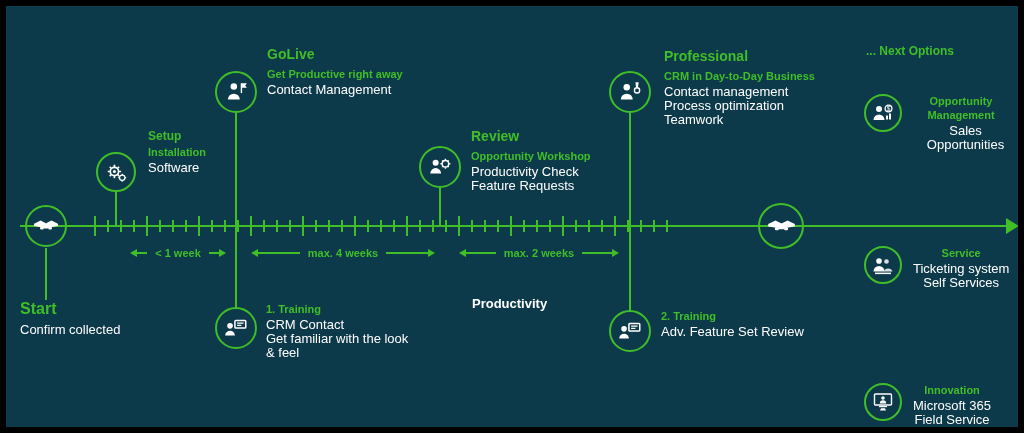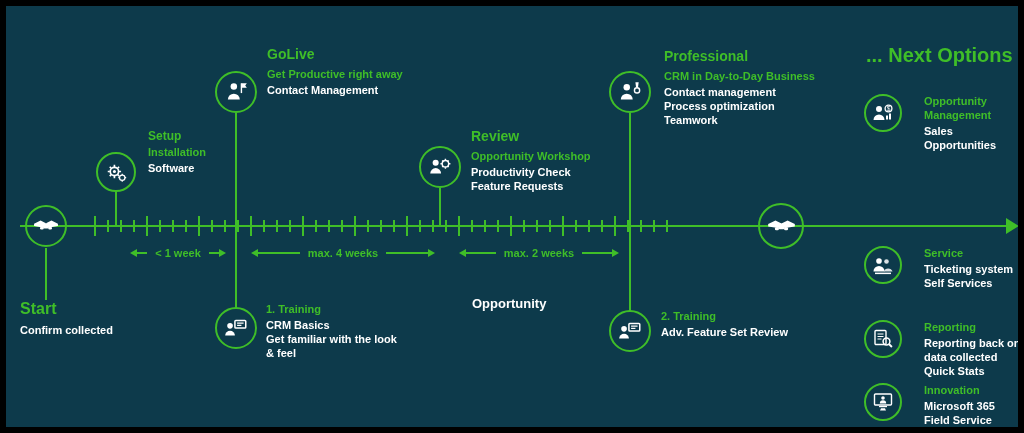--- a/index.html
+++ b/index.html
@@ -23,34 +23,34 @@
   .ticks.major{left:88px;top:210px;width:562px;height:20px;
     background-image:repeating-linear-gradient(90deg,var(--g) 0 2px,transparent 2px 52px);}
   .vline{position:absolute;width:2px;background:var(--g);}
   
   .node{position:absolute;border:2.5px solid var(--g);border-radius:50%;
     display:flex;align-items:center;justify-content:center;box-sizing:border-box;background:transparent;}
   
   .block{position:absolute;}
   .h1{color:var(--g);font-weight:bold;font-size:14px;margin-bottom:5px;}
   .h1.lg{font-size:16px;}
-  .h2{color:var(--g);font-weight:bold;font-size:20px;}
+  .h2{color:var(--g);font-weight:bold;font-size:12px;}
   .sub{color:var(--g);font-weight:bold;font-size:11px;line-height:14px;margin-bottom:2px;}
-  .ln{color:var(--w);font-size:11px;line-height:14px;font-weight:bold;}
+  .ln{color:var(--w);font-size:13px;line-height:14px;}
   .opt-title{color:var(--g);font-weight:bold;font-size:11px;line-height:14px;margin-bottom:2px;}
   .white-bold{color:var(--w);font-weight:bold;font-size:13px;}
   
   .dur{position:absolute;display:flex;align-items:center;height:14px;
     color:var(--g);font-size:11px;font-weight:bold;white-space:nowrap;}
   .dur .dline{flex:1;height:2px;background:var(--g);}
   .dur .dtext{padding:0 8px;}
   .dur .ahl{width:0;height:0;border-top:4px solid transparent;border-bottom:4px solid transparent;border-right:7px solid var(--g);}
   .dur .ahr{width:0;height:0;border-top:4px solid transparent;border-bottom:4px solid transparent;border-left:7px solid var(--g);}
   
-  .opt{position:absolute;display:flex;align-items:flex-start;gap:22px;}
+  .opt{position:absolute;display:flex;align-items:flex-start;gap:11px;text-align:center;}
   .opt .node{position:static;flex:0 0 auto;}
 </style>
 </head>
 <body>
 
 <div class="stage">
 
   <div class="tl-line"></div>
   <div class="tl-arrow"></div>
   <div class="ticks minor"></div>
@@ -159,21 +159,21 @@
   </div>
 
   <div class="block" style="left:261px;top:40px">
     <div class="h1">GoLive</div>
     <div class="sub">Get Productive right away</div>
     <div class="ln">Contact Management</div>
   </div>
 
   <div class="block" style="left:260px;top:296px">
     <div class="opt-title">1. Training</div>
-    <div class="ln">CRM Basics</div>
+    <div class="ln">CRM Contact</div>
     <div class="ln">Get familiar with the look</div>
     <div class="ln">&amp; feel</div>
   </div>
 
   <div class="block" style="left:465px;top:122px">
     <div class="h1">Review</div>
     <div class="sub">Opportunity Workshop</div>
     <div class="ln">Productivity Check</div>
     <div class="ln">Feature Requests</div>
   </div>
@@ -184,21 +184,21 @@
     <div class="ln">Contact management</div>
     <div class="ln">Process optimization</div>
     <div class="ln">Teamwork</div>
   </div>
 
   <div class="block" style="left:655px;top:303px">
     <div class="opt-title">2. Training</div>
     <div class="ln">Adv. Feature Set Review</div>
   </div>
 
-  <div class="block white-bold" style="left:466px;top:290px">Opportunity</div>
+  <div class="block white-bold" style="left:466px;top:290px">Productivity</div>
 
   <div class="dur" style="left:124px;top:240px;width:96px">
     <span class="ahl"></span>
       <span class="dline"></span>
     <span class="dtext">&lt; 1 week</span>
     <span class="dline"></span>
       <span class="ahr"></span>
   </div>
   <div class="dur" style="left:245px;top:240px;width:184px">
     <span class="ahl"></span>
@@ -244,35 +244,20 @@
         <rect x="4" y="19.6" width="16" height="1.5" fill="#fff"></rect>
       </svg>
     </div>
     <div>
       <div class="opt-title">Service</div>
       <div class="ln">Ticketing system</div>
       <div class="ln">Self Services</div>
     </div>
   </div>
 
-  <div class="opt" style="left:858px;top:314px">
-    <div class="node" style="width:38px;height:38px">
-      <svg viewBox="0 0 24 24" width="24" height="24">
-        <rect x="4" y="3.5" width="11" height="14" rx="1" fill="none" stroke="#fff" stroke-width="1.4"></rect>
-        <path d="M6.5 7h6M6.5 9.5h6M6.5 12h4" stroke="#fff" stroke-width="1.1"></path>
-        <circle cx="15.5" cy="14.5" r="3.4" fill="none" stroke="#fff" stroke-width="1.5"></circle>
-        <path d="M17.9 17l3 3" stroke="#fff" stroke-width="1.8"></path>
-      </svg>
-    </div>
-    <div>
-      <div class="opt-title">Reporting</div>
-      <div class="ln" style="width:108px">Reporting back on data collected</div>
-      <div class="ln">Quick Stats</div>
-    </div>
-  </div>
 
   <div class="opt" style="left:858px;top:377px">
     <div class="node" style="width:38px;height:38px">
       <svg viewBox="0 0 24 24" width="24" height="24">
         <rect x="3.5" y="4" width="17" height="11" rx="1" fill="none" stroke="#fff" stroke-width="1.4"></rect>
         <circle cx="12" cy="8" r="1.8" fill="#fff"></circle>
         <path d="M8.8 13.5a3.2 3.2 0 0 1 6.4 0z" fill="#fff"></path>
         <rect x="8" y="16" width="8" height="1.2" fill="#fff"></rect>
         <path d="M10 18.2h4l1 2.3H9z" fill="#fff"></path>
       </svg>

